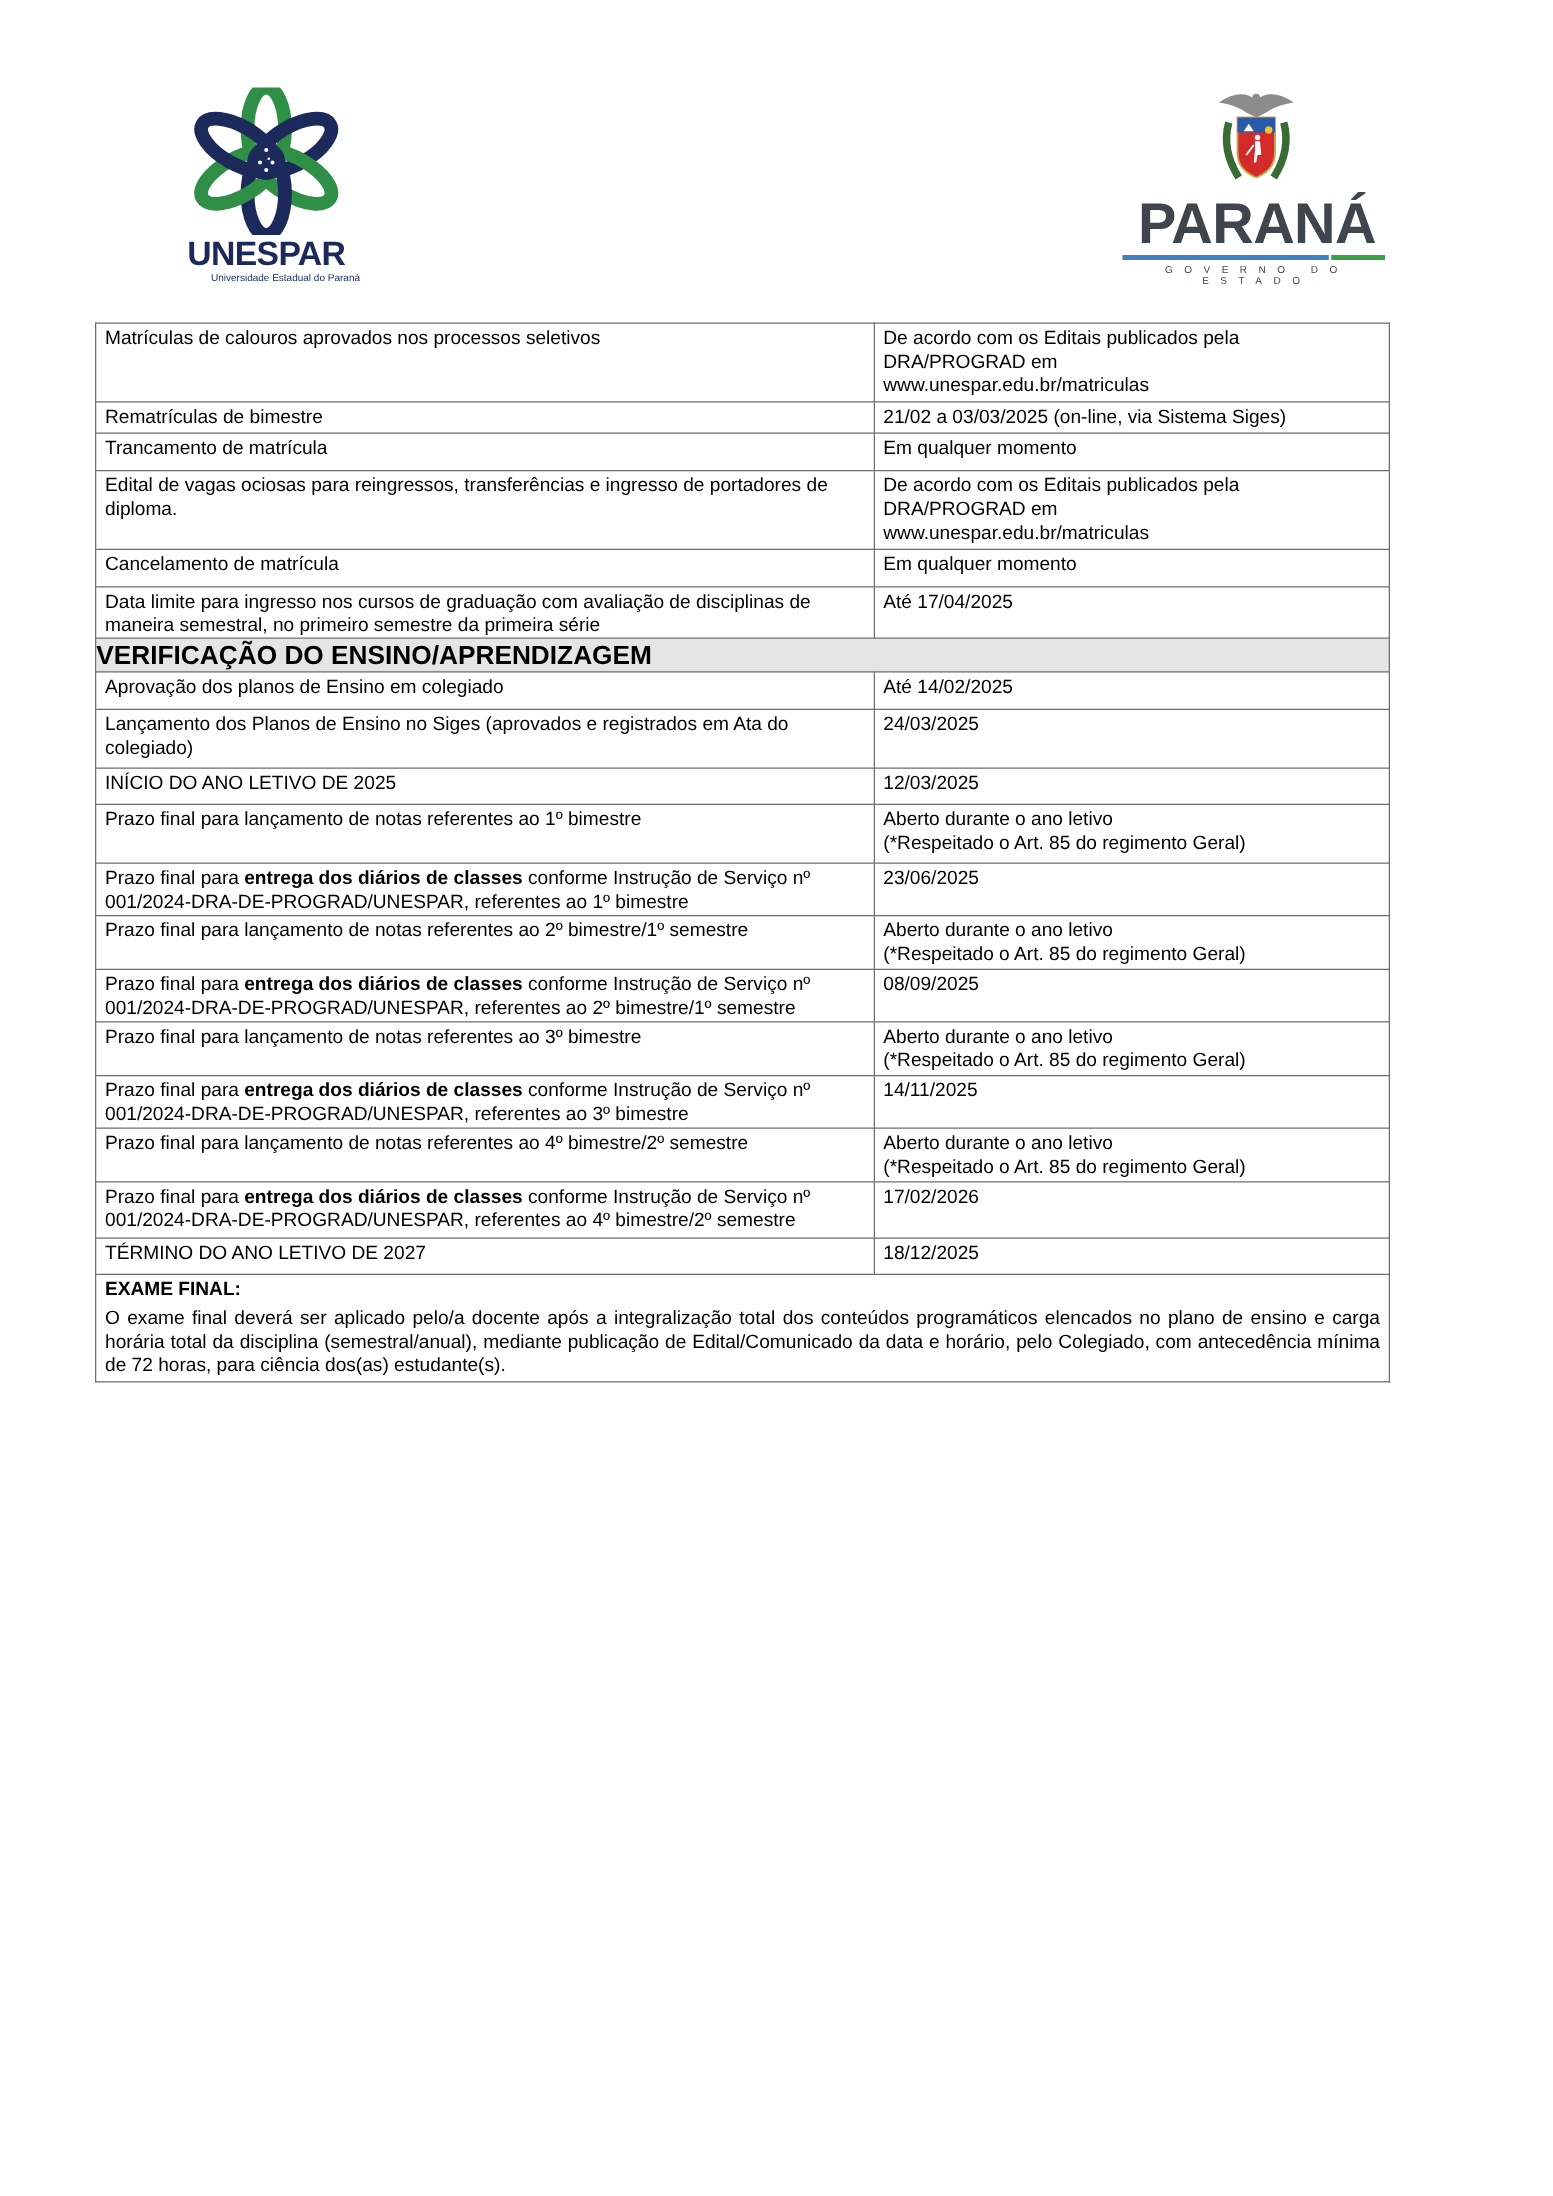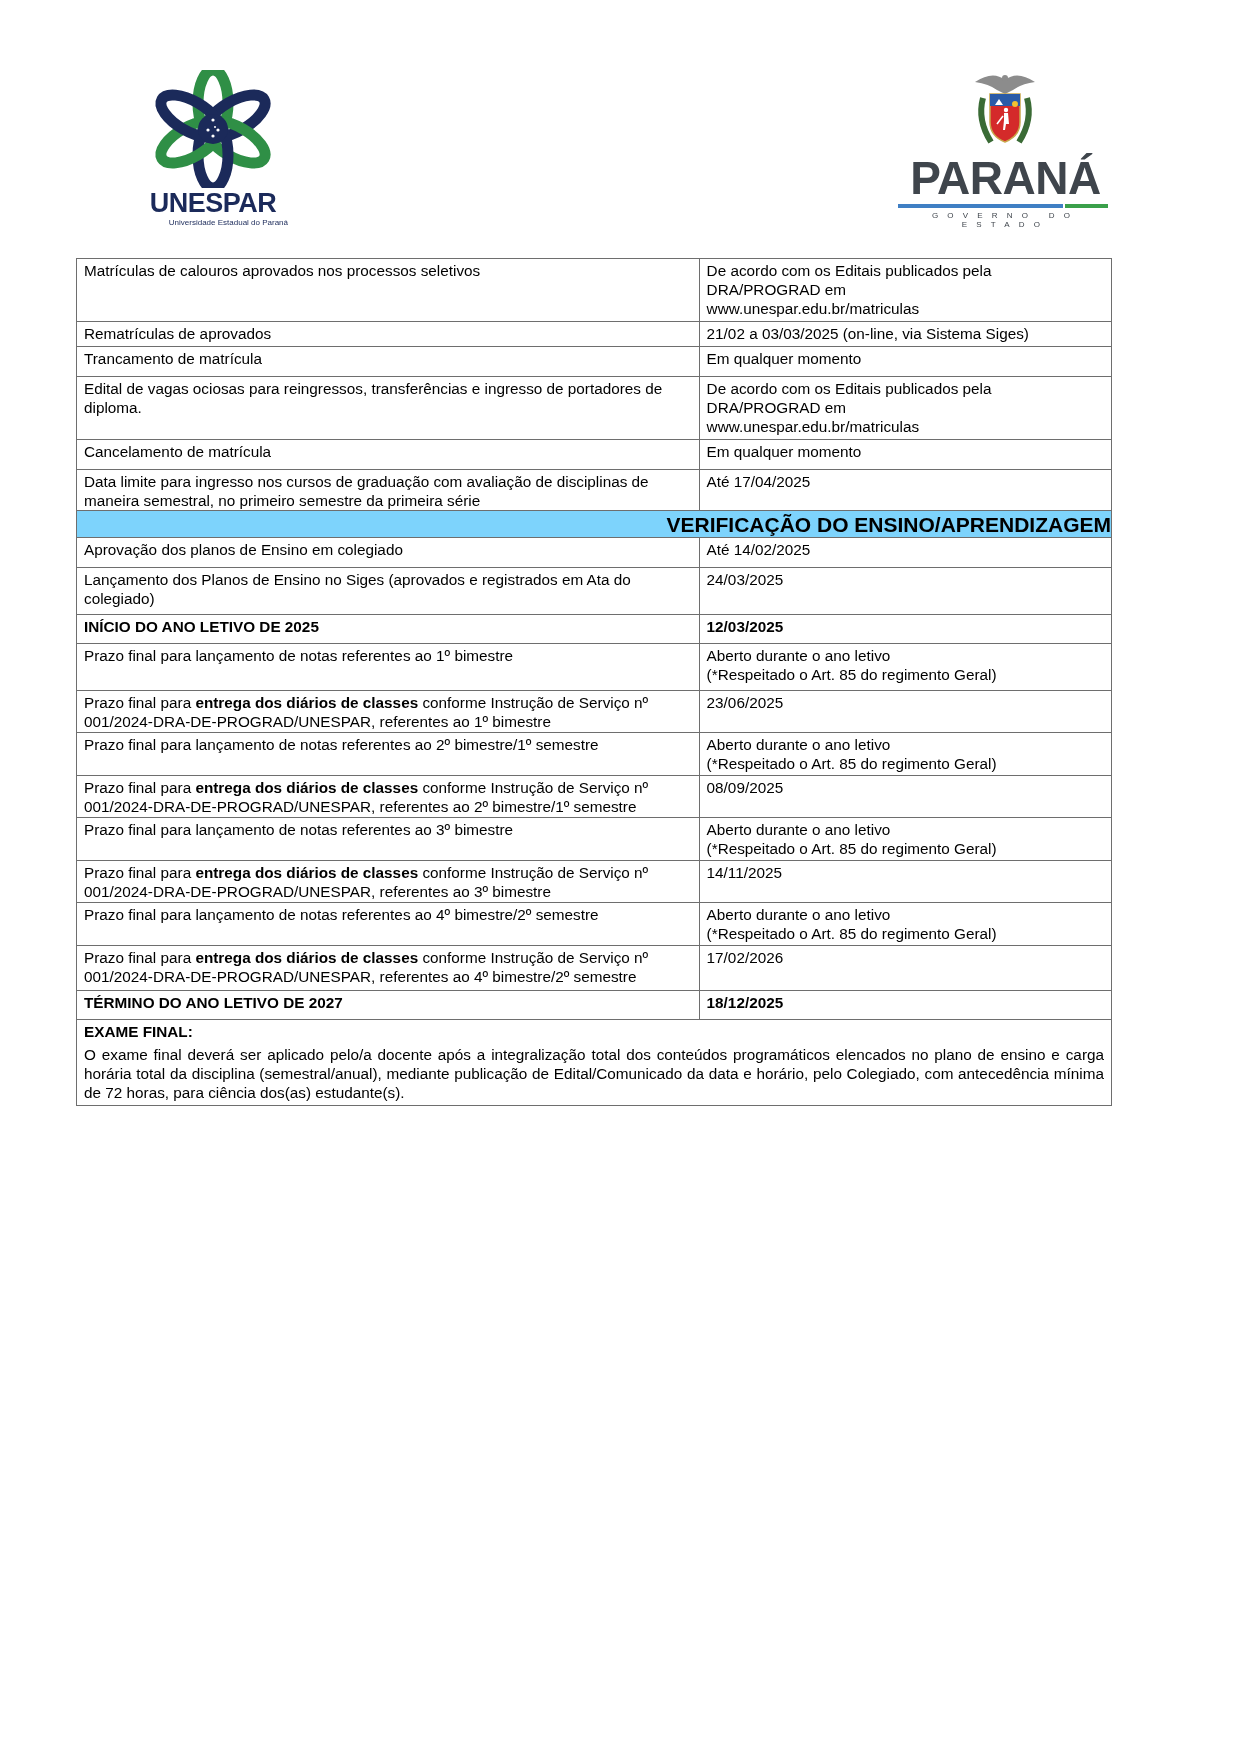--- a/index.html
+++ b/index.html
@@ -11,22 +11,22 @@
   .parana-word { position: absolute; left: 0; top: 85px; width: 225px; text-align: center; font-weight: bold; font-size: 46px; color: #3f454c; letter-spacing: -0.5px; line-height: 46px; }
   .parana-bar { position: absolute; left: 5px; top: 134px; height: 4px; }
   .parana-bar.blue { width: 165px; background: #3f7fc4; }
   .parana-bar.green { left: 172px; width: 43px; background: #3aa04a; }
   .parana-sub { position: absolute; left: 0; top: 141px; width: 225px; text-align: center; font-size: 8px; letter-spacing: 9.2px; color: #3f454c; }
 
   table.cal { position: absolute; left: 76px; top: 258px; width: 1036px; border-collapse: collapse; font-size: 15.3px; line-height: 19px; }
   table.cal td { border: 1.6px solid #6e6e6e; vertical-align: top; padding: 2px 7px 3px 7px; }
   table.cal td.c1 { width: 614px; }
   table.cal td.c2 { width: 400px; border-radius: 20px; }
-  table.cal .section td { background: #7dd3fc; text-align: right; font-weight: bold; font-size: 21px; line-height: 25px; padding: 1px 0 0 0; }
-  table.cal .bold { font-weight: bold; }
+  table.cal .section td { background: #e5e5e5; text-align: left; font-weight: bold; font-size: 21px; line-height: 25px; padding: 1px 0 0 0; }
+  table.cal .bold { font-weight: normal; }
   table.cal .exam td { padding-bottom: 3px; }
   .exam-title { font-weight: bold; margin-bottom: 4px; }
   .exam-body { text-align: justify; }
 </style>
 </head>
 <body>
 
 <div class="logo-left">
   <svg width="150" height="118" viewBox="0 0 150 118" style="position:absolute;left:0;top:0;">
     <g fill="none" stroke-width="11" stroke-linecap="round">
@@ -81,21 +81,21 @@
 
     <tr>
       <td class="c1"><span>Matrículas de calouros aprovados nos processos seletivos</span></td>
       <td class="c2">
         <div>De acordo com os Editais publicados pela</div>
         <div>DRA/PROGRAD em</div>
         <div>www.unespar.edu.br/matriculas</div>
       </td>
     </tr>
     <tr>
-      <td class="c1"><span>Rematrículas de aprovados</span></td>
+      <td class="c1"><span>Rematrículas de bimestre</span></td>
       <td class="c2">
           <div>21/02 a 03/03/2025 (on-line, via Sistema Siges)</div>
         </td>
     </tr>
     <tr>
       <td class="c1" style="padding-bottom:8px;"><span>Trancamento de matrícula</span></td>
       <td class="c2">
           <div>Em qualquer momento</div>
         </td>
     </tr>

